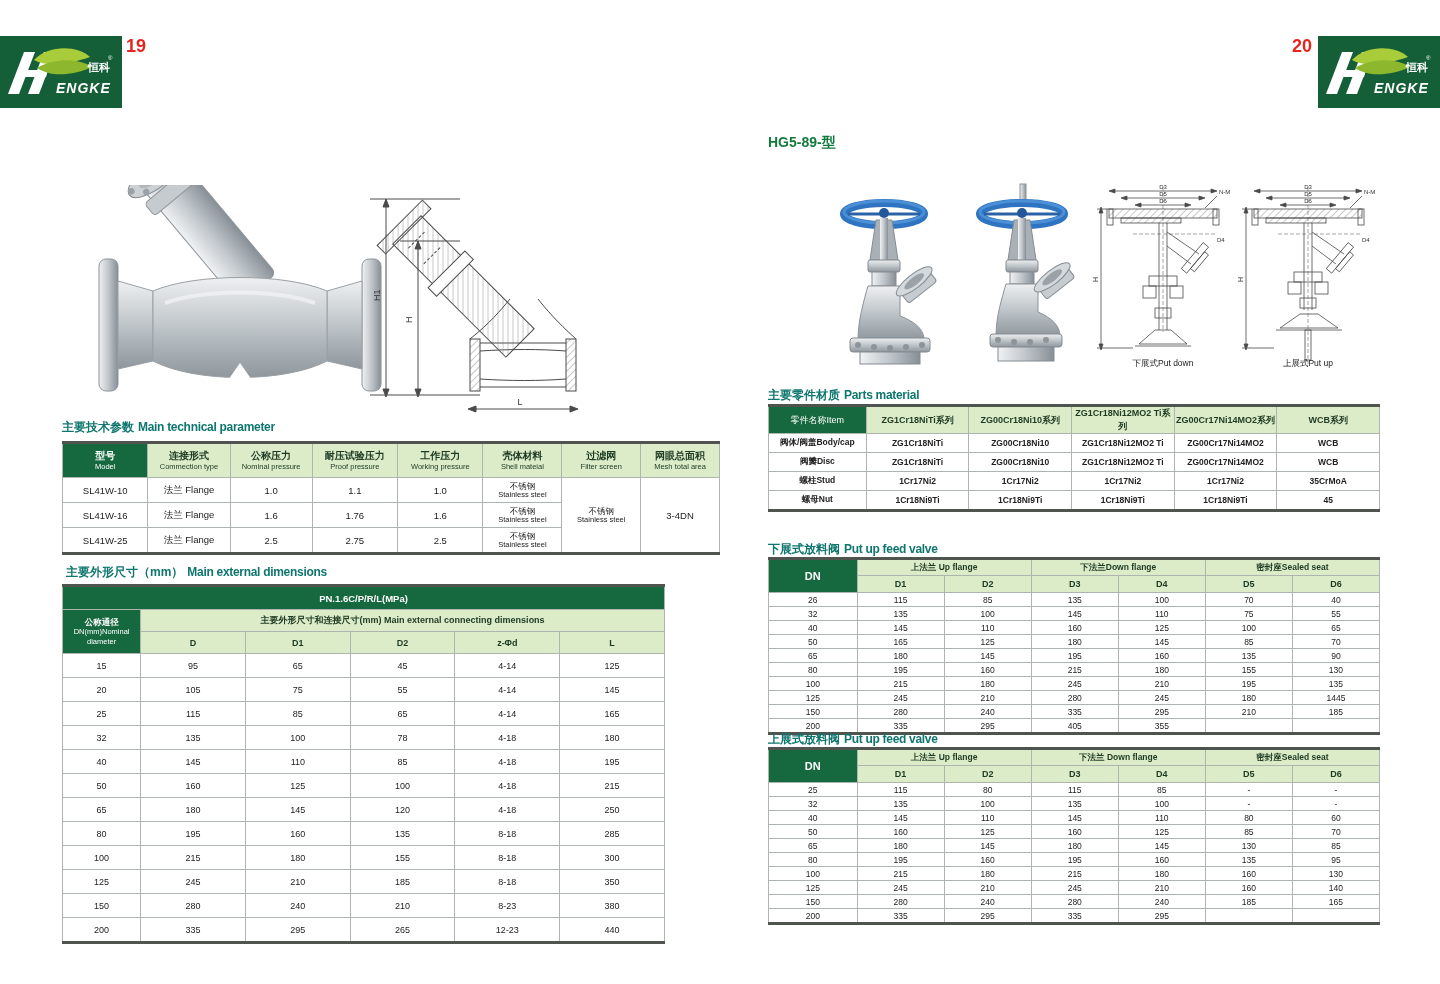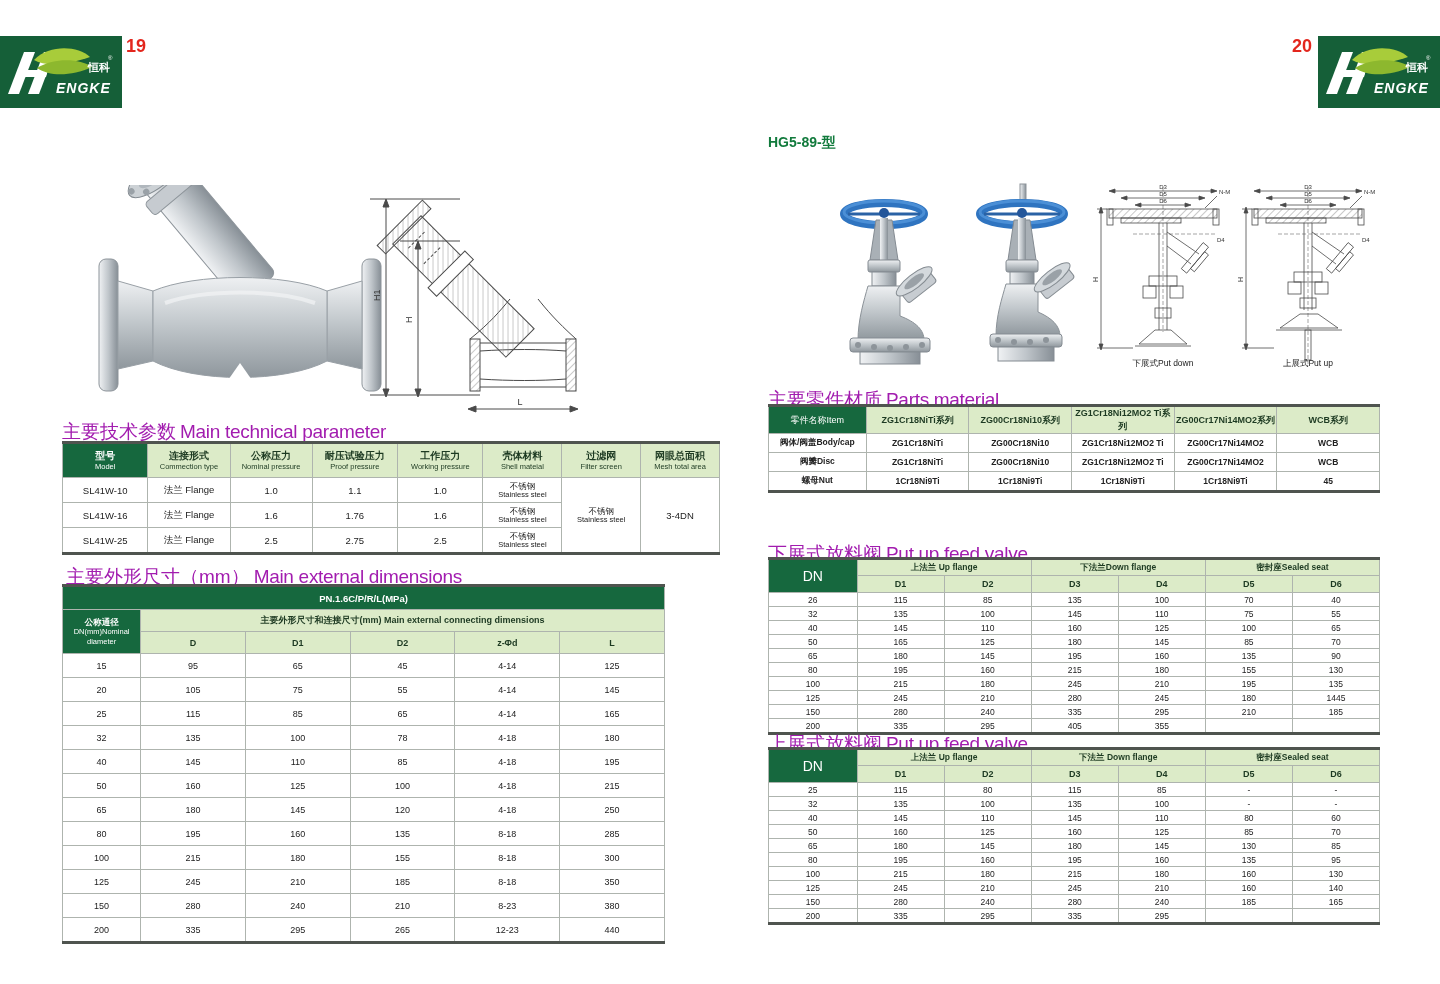--- a/index.html
+++ b/index.html
@@ -8,21 +8,21 @@
   .abs{position:absolute;}
 
   
   .logo-box{width:122px;height:72px;}
   .pagenum{font-size:18px;font-weight:bold;color:#e3261d;line-height:20px;}
   .titlebar{width:1142px;height:70px;border:1.5px solid #8f948f;background:#fff;}
   .t-en{font-size:27px;font-weight:bold;color:#0f7a3e;letter-spacing:-0.5px;line-height:31px;}
   .t-zh{font-size:17px;color:#3a3a3a;line-height:23px;}
 
   
-  .sec{font-weight:normal;color:#a21caf;font-size:19px;white-space:nowrap;}
+  .sec{font-weight:bold;color:#0f766e;font-size:12px;white-space:nowrap;}
   .sec .en{margin-left:4px;letter-spacing:-0.3px;}
 
   
   table{border-collapse:collapse;table-layout:fixed;background:#fff;
         border-top:3px solid #4f544f;border-bottom:3px solid #4f544f;}
   td,th{border:1px solid #aeb4ae;text-align:center;vertical-align:middle;padding:0;font-weight:normal;}
   .dk{background:#16683e;color:#fff;}
   .lt{background:#dcebc8;color:#1d3a22;}
   .hz{display:block;font-size:10px;font-weight:bold;line-height:12px;}
   .he{display:block;font-size:7.5px;line-height:9px;}
@@ -42,21 +42,21 @@
   .sub{font-weight:bold;font-size:9px;}
 
   #parts{width:612px;}
   #parts thead tr{height:21px;}
   #parts th{font-size:8.5px;}
   #parts tbody td{height:18px;font-size:8.5px;font-weight:bold;}
 
   .rt{width:612px;}
   .rt thead tr{height:17px;}
   .rt .g{font-size:8.5px;font-weight:bold;}
-  .rt .dn{font-size:14px;font-weight:normal;text-align:center;}
+  .rt .dn{font-size:11px;font-weight:bold;text-align:center;}
   .rt tbody td{height:13px;font-size:8.5px;}
 
   .model-lbl{font-size:14px;font-weight:bold;color:#117a3c;}
   svg text{font-family:"Liberation Sans","DejaVu Sans",sans-serif;}
 </style>
 </head>
 <body>
 
 <div class="page">
 
@@ -563,20 +563,28 @@
         </tr>
         <tr>
           <td>阀瓣Disc</td>
           <td>ZG1Cr18NiTi</td>
           <td>ZG00Cr18Ni10</td>
           <td>ZG1Cr18Ni12MO2 Ti</td>
           <td>ZG00Cr17Ni14MO2</td>
           <td>WCB</td>
         </tr>
         <tr>
+          <td>螺柱Stud</td>
+          <td>1Cr17Ni2</td>
+          <td>1Cr17Ni2</td>
+          <td>1Cr17Ni2</td>
+          <td>1Cr17Ni2</td>
+          <td>35CrMoA</td>
+        </tr>
+        <tr>
           <td>螺母Nut</td>
           <td>1Cr18Ni9Ti</td>
           <td>1Cr18Ni9Ti</td>
           <td>1Cr18Ni9Ti</td>
           <td>1Cr18Ni9Ti</td>
           <td>45</td>
         </tr>
       </tbody>
   </table>
 

